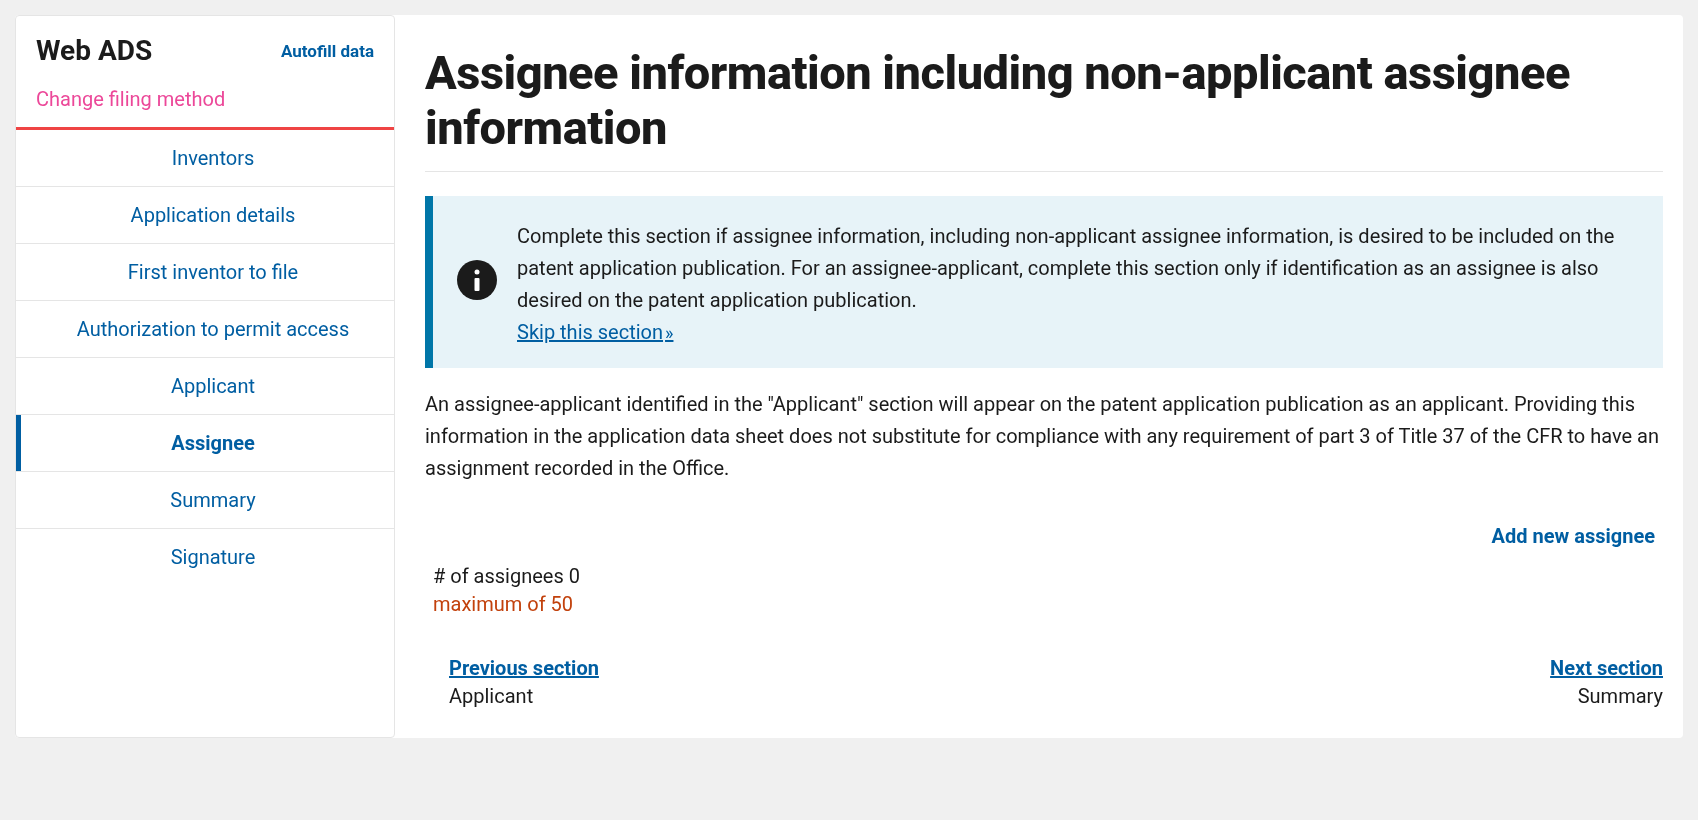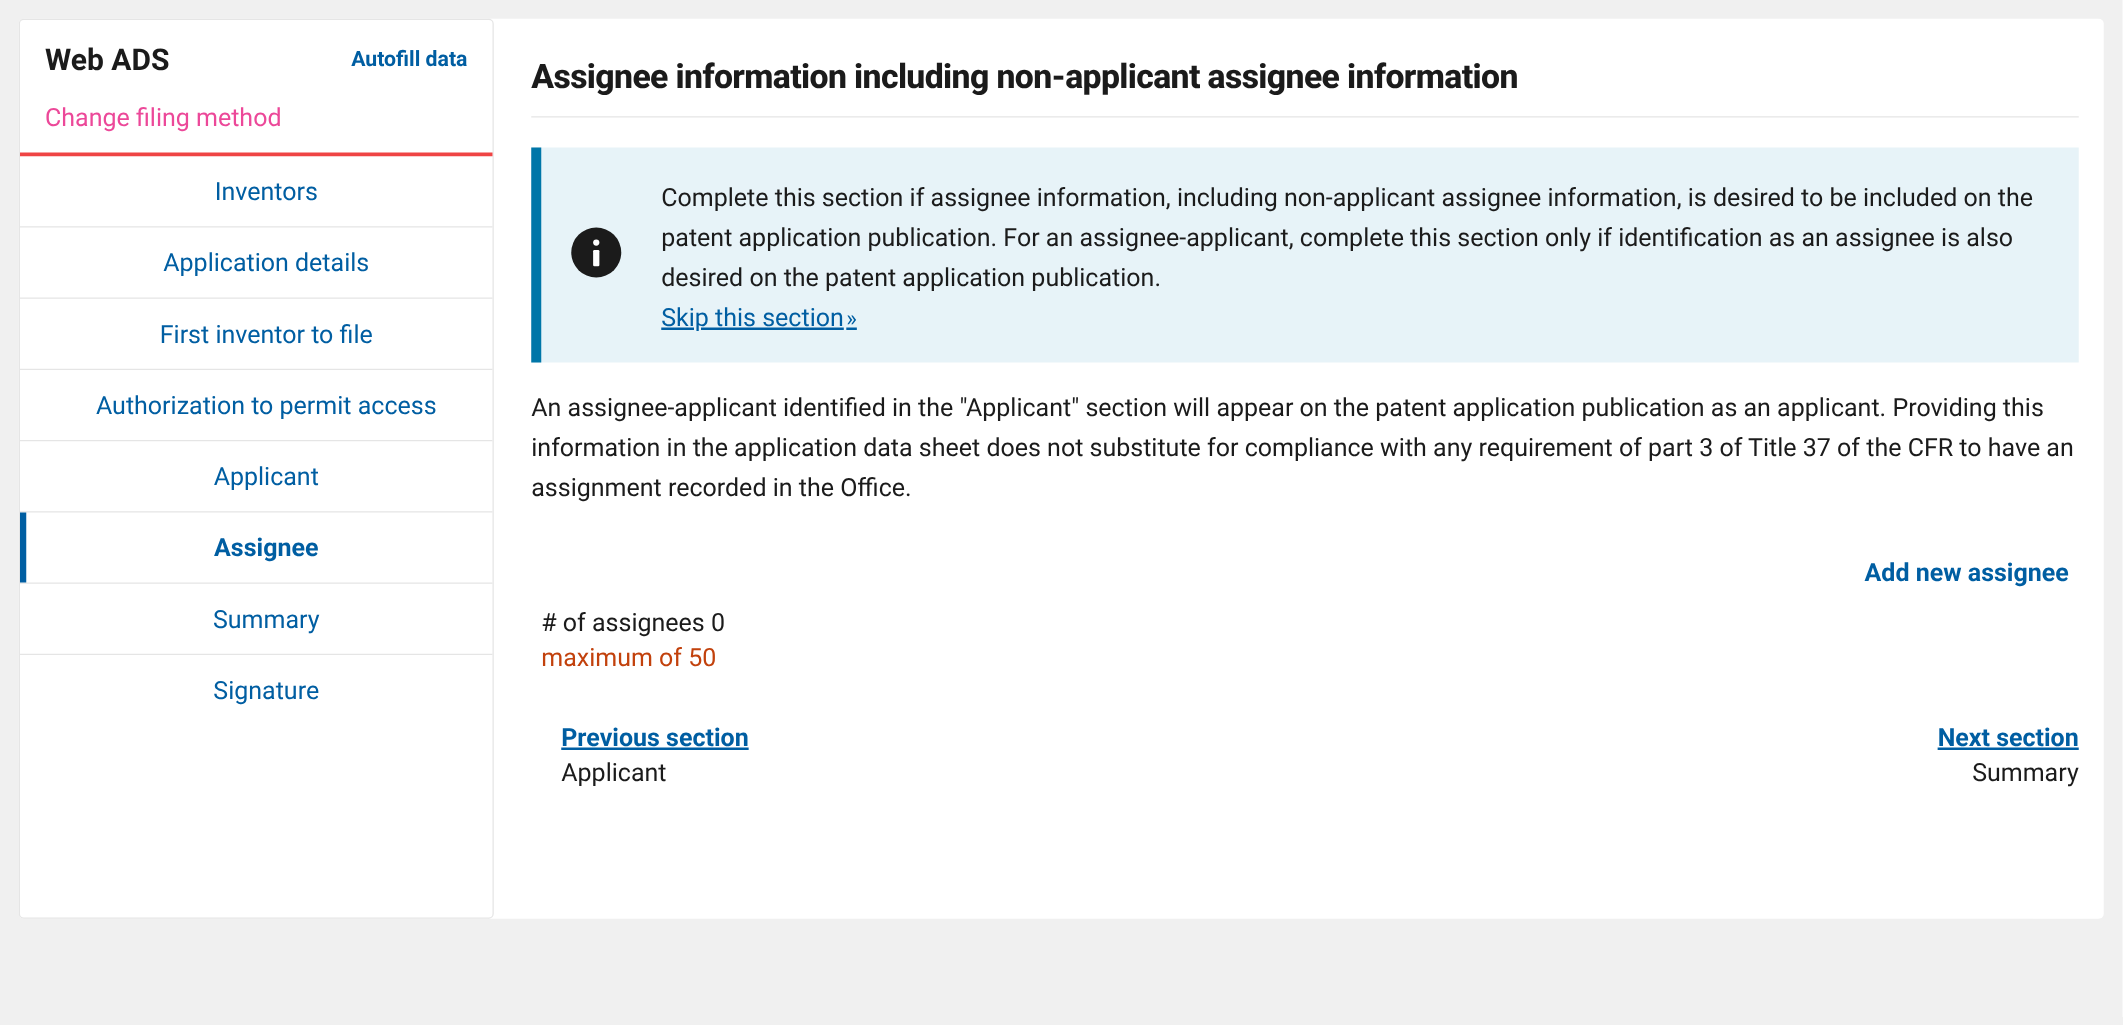--- a/index.html
+++ b/index.html
@@ -27,21 +27,21 @@
       border-radius: 4px;
       flex-shrink: 0;
     }
     .sidebar-header {
       display: flex;
       justify-content: space-between;
       align-items: center;
       padding: 18px 20px 12px 20px;
     }
     .sidebar-title {
-      font-size: 24px;
+      font-size: 28px;
       font-weight: 700;
       color: #1b1b1b;
     }
     .autofill-link {
       color: #005ea2;
       font-size: 17px;
       font-weight: 700;
       text-decoration: none;
       cursor: pointer;
     }
@@ -75,37 +75,37 @@
       top: 0;
       bottom: 0;
       width: 5px;
       background: #005ea2;
     }
     .main {
       flex: 1;
       padding: 30px 20px 30px 0;
     }
     .main-title {
-      font-size: 27px;
+      font-size: 47px;
       font-weight: 800;
       color: #1b1b1b;
       margin-bottom: 16px;
       letter-spacing: -0.5px;
     }
     .divider {
       border: none;
       border-top: 1px solid #e5e5e5;
       margin-bottom: 24px;
     }
     .info-box {
       background: #e7f3f8;
       border-left: 8px solid #0076a8;
       padding: 24px 30px 24px 24px;
       display: flex;
-      gap: 32px;
+      gap: 20px;
       margin-bottom: 20px;
     }
     .info-icon {
       width: 40px;
       height: 40px;
       border-radius: 50%;
       background: #1b1b1b;
       color: #fff;
       display: flex;
       align-items: center;

